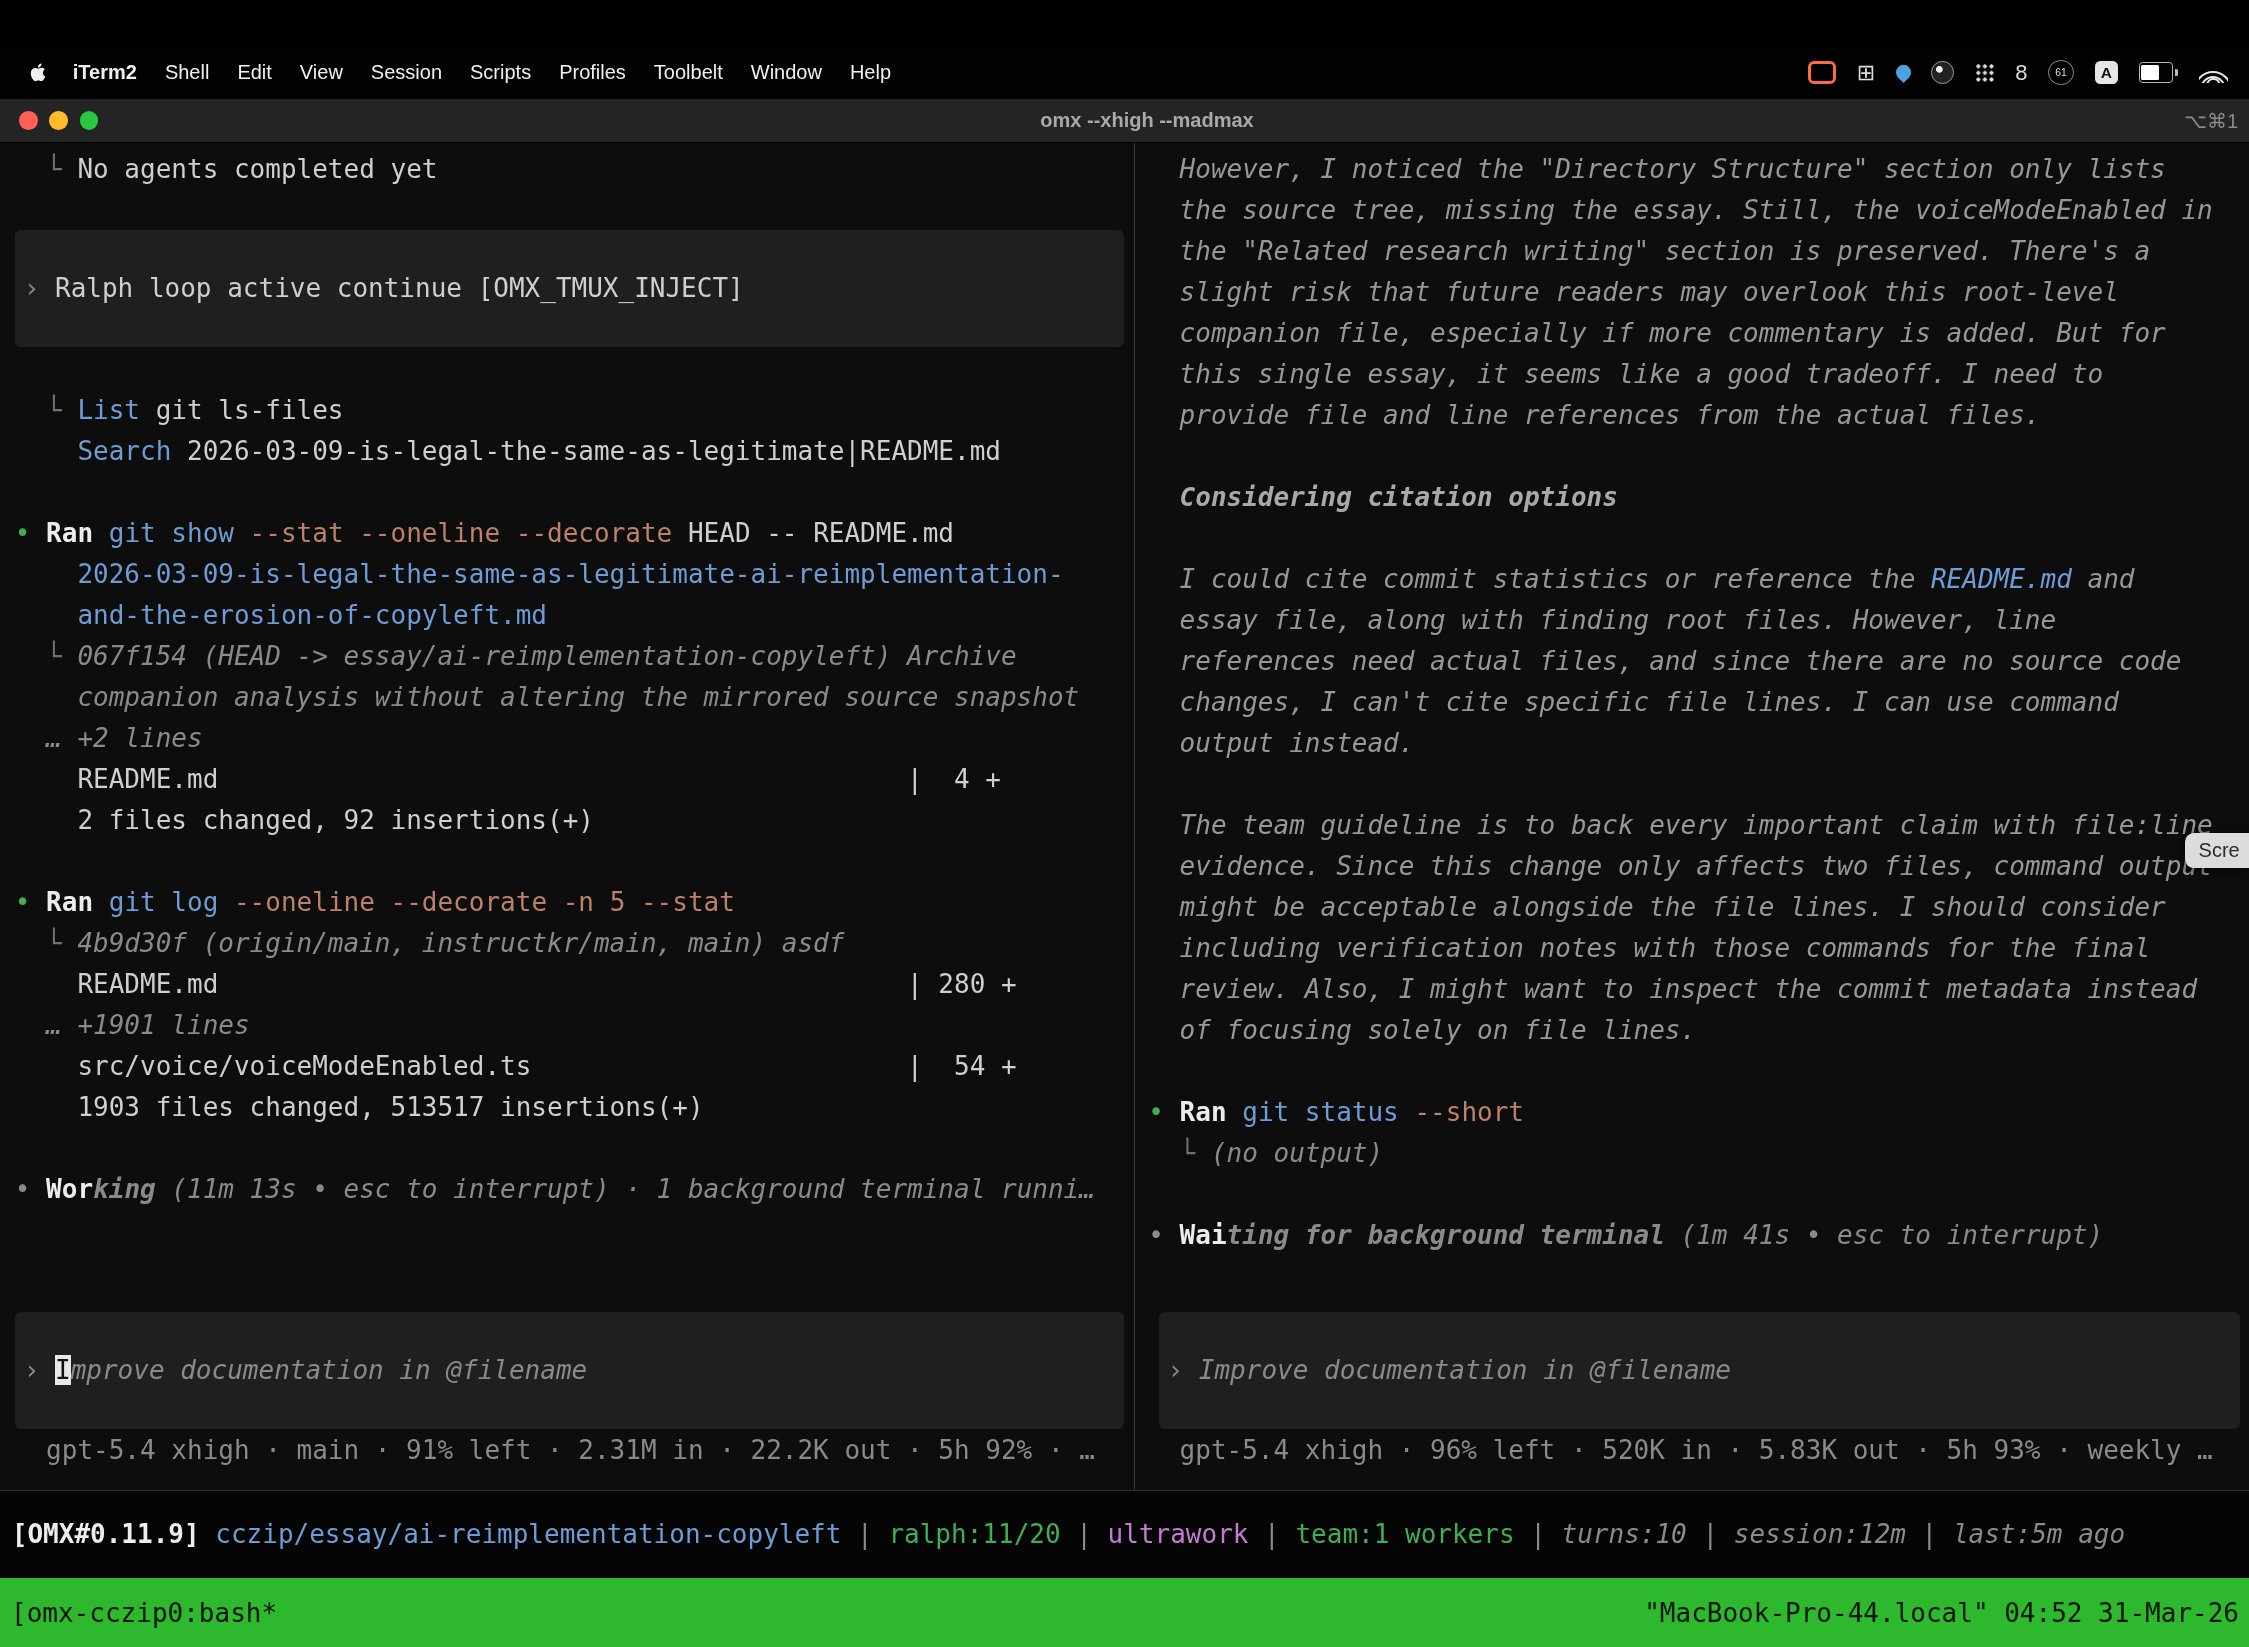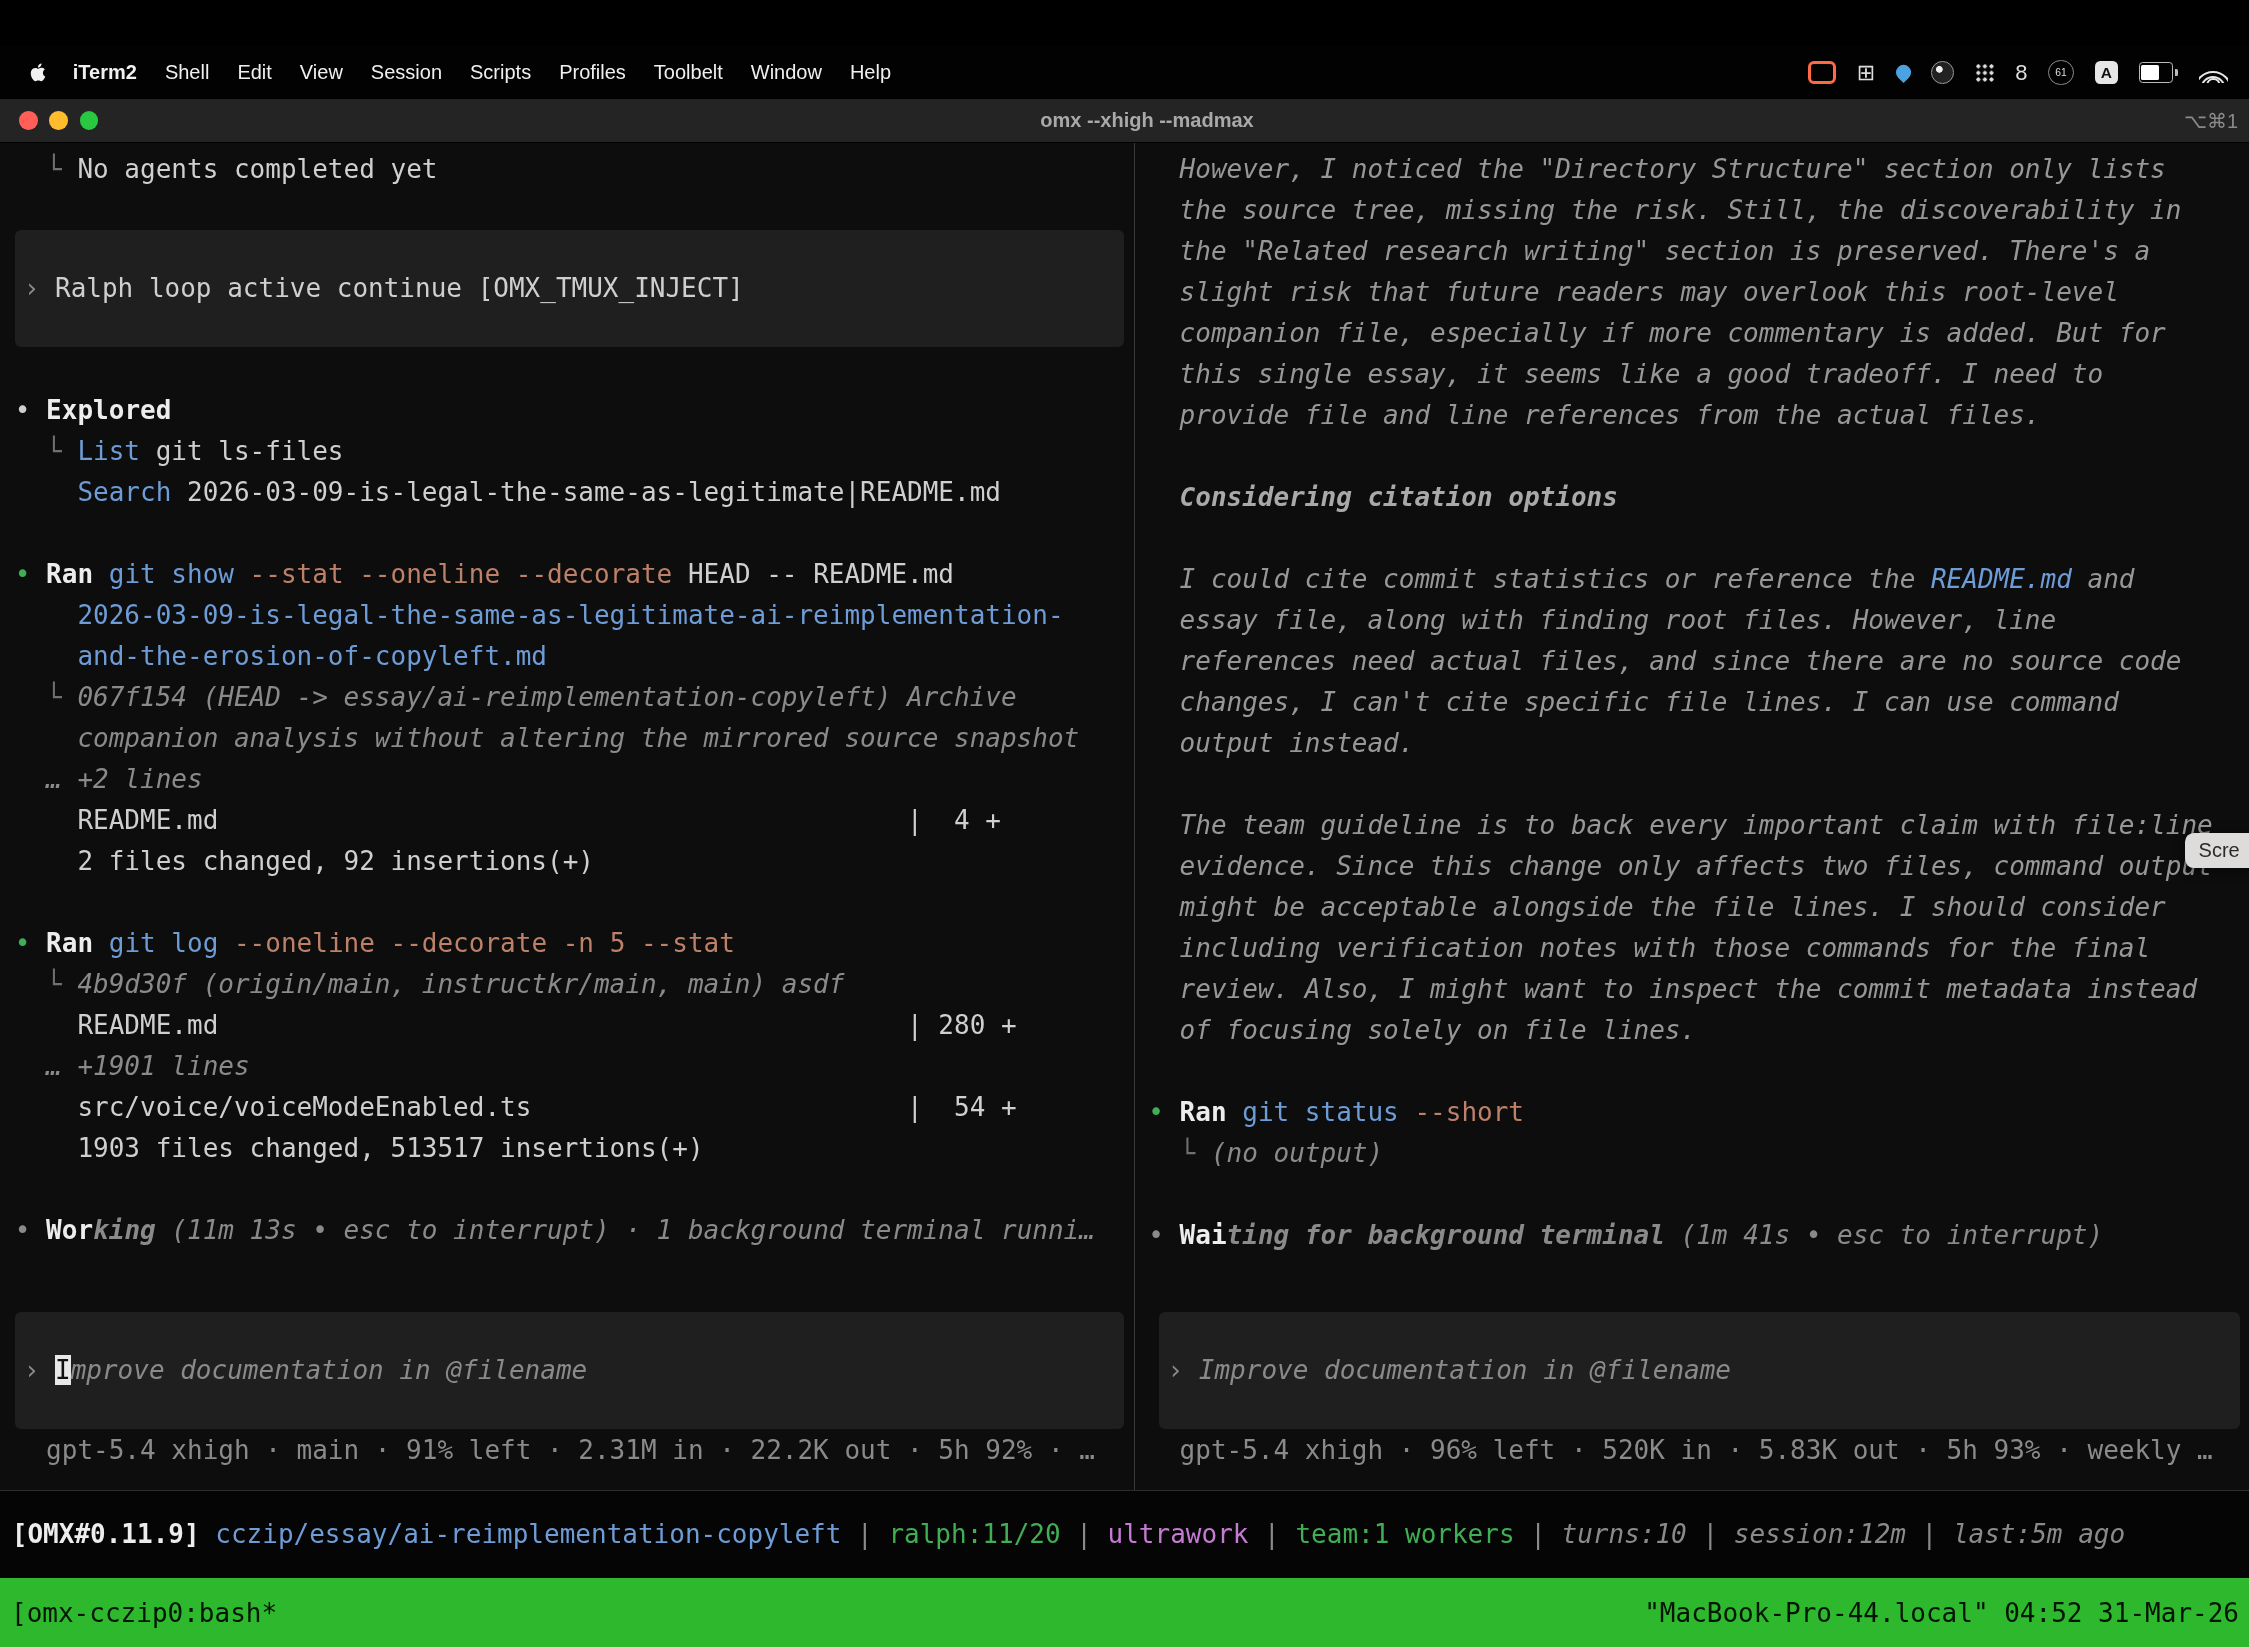--- a/index.html
+++ b/index.html
@@ -133,21 +133,20 @@
           <div class="t-line" style="padding-left: 2ch;"><span class="c-dimr">└ </span><span class="c-fg">No agents completed yet</span></div>
         </div>
 
       <div class="inline-box" id="left-inject">
         <span class="box-prompt">›</span>
         <span class="c-fg">Ralph loop active continue</span>
         <span class="c-fg box-tag">[OMX_TMUX_INJECT]</span>
       </div>
 
       <div id="left-body">
-          <div class="t-line"><span class="c-fg">• </span><span class="c-bright b">Explored</span></div>
           <div class="t-line" style="padding-left: 2ch;"><span class="c-dimr">└ </span><span class="c-blue">List</span><span class="c-fg"> git ls-files</span></div>
           <div class="t-line" style="padding-left: 4ch;"><span class="c-blue">Search</span><span class="c-fg"> 2026-03-09-is-legal-the-same-as-legitimate|README.md</span></div>
           <div class="t-line"></div>
           <div class="t-line"><span class="c-grn">• </span><span class="c-bright b">Ran</span><span class="c-fg"> </span><span class="c-blue">git show</span><span class="c-red"> --stat --oneline --decorate</span><span class="c-fg"> HEAD -- README.md</span></div>
           <div class="t-line" style="padding-left: 4ch;"><span class="c-blue">2026-03-09-is-legal-the-same-as-legitimate-ai-reimplementation-</span></div>
           <div class="t-line" style="padding-left: 4ch;"><span class="c-blue">and-the-erosion-of-copyleft.md</span></div>
           <div class="t-line" style="padding-left: 2ch;"><span class="c-dimr">└ </span><span class="c-dim">067f154 (HEAD -&gt; essay/ai-reimplementation-copyleft) Archive</span></div>
           <div class="t-line" style="padding-left: 4ch;"><span class="c-dim">companion analysis without altering the mirrored source snapshot</span></div>
           <div class="t-line" style="padding-left: 2ch;"><span class="c-dim">… +2 lines</span></div>
           <div class="t-line" style="padding-left: 4ch;"><span class="c-fg">README.md                                            |  4 +</span></div>
@@ -169,21 +168,21 @@
           <span class="c-cur">I</span>
           <span class="c-dim">mprove documentation in @filename</span>
         </div>
         <div class="status-line">gpt-5.4 xhigh · main · 91% left · 2.31M in · 22.2K out · 5h 92% · …</div>
       </div>
     </div>
 
     <div class="pane pane-right">
       <div id="right-body">
           <div class="t-line" style="padding-left: 2ch;"><span class="c-think">However, I noticed the "Directory Structure" section only lists</span></div>
-          <div class="t-line" style="padding-left: 2ch;"><span class="c-think">the source tree, missing the risk. Still, the discoverability in</span></div>
+          <div class="t-line" style="padding-left: 2ch;"><span class="c-think">the source tree, missing the essay. Still, the voiceModeEnabled in</span></div>
           <div class="t-line" style="padding-left: 2ch;"><span class="c-think">the "Related research writing" section is preserved. There's a</span></div>
           <div class="t-line" style="padding-left: 2ch;"><span class="c-think">slight risk that future readers may overlook this root-level</span></div>
           <div class="t-line" style="padding-left: 2ch;"><span class="c-think">companion file, especially if more commentary is added. But for</span></div>
           <div class="t-line" style="padding-left: 2ch;"><span class="c-think">this single essay, it seems like a good tradeoff. I need to</span></div>
           <div class="t-line" style="padding-left: 2ch;"><span class="c-think">provide file and line references from the actual files.</span></div>
           <div class="t-line"></div>
           <div class="t-line" style="padding-left: 2ch;"><span class="c-thinkh">Considering citation options</span></div>
           <div class="t-line"></div>
           <div class="t-line" style="padding-left: 2ch;"><span class="c-think">I could cite commit statistics or reference the </span><span class="c-blue i">README.md</span><span class="c-think"> and</span></div>
           <div class="t-line" style="padding-left: 2ch;"><span class="c-think">essay file, along with finding root files. However, line</span></div>

